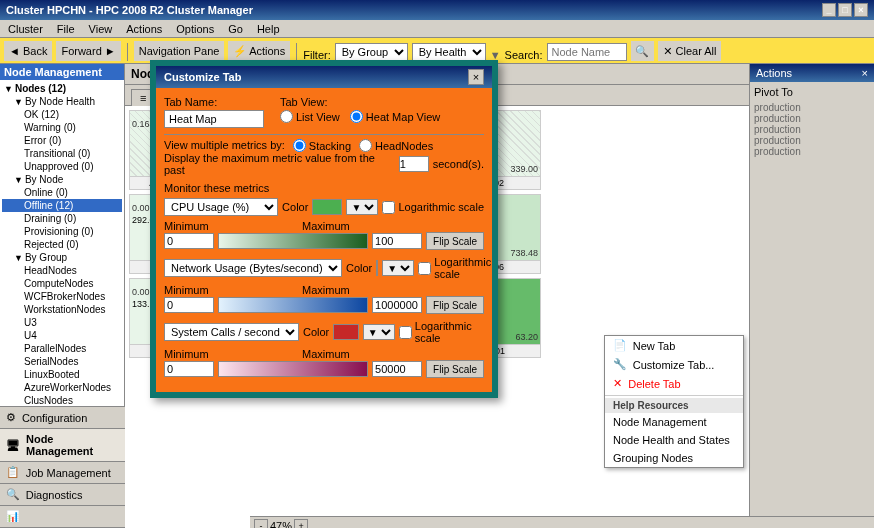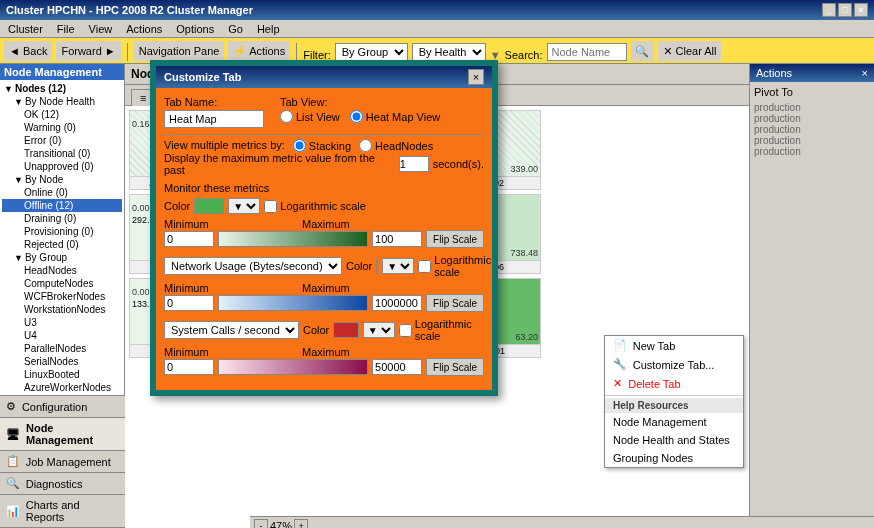--- a/index.html
+++ b/index.html
@@ -600,21 +600,20 @@
   <div class="sidebar-nav-item">
     <span>📋</span>
     <span>Job Management</span>
   </div>
   <div class="sidebar-nav-item">
     <span>🔍</span>
     <span>Diagnostics</span>
   </div>
   <div class="sidebar-nav-item">
     <span>📊</span>
-    <span>Charts and Reports</span>
   </div>
 </div>
 
 <div class="dialog-overlay">
   <div class="dialog">
     <div class="dialog-title">
       <span>Customize Tab</span>
       <button style="background:#d4d0c8;border:1px solid #888;cursor:pointer;width:16px;height:16px;font-size:11px;display:flex;align-items:center;justify-content:center;color:black;">×</button>
     </div>
     <div class="dialog-content">
@@ -656,20 +655,23 @@
       <div style="display:flex;align-items:center;gap:4px;margin-bottom:6px;">
         <span style="font-size:11px;">Display the maximum metric value from the past</span>
         <input type="text" style="width: 30px; border: 1px solid rgb(136, 136, 136); height: 16px; font-size: 11px;" value="1">
         <span style="font-size:11px;">second(s).</span>
       </div>
 
       <div style="font-size:11px;font-weight:normal;margin-bottom:4px;">Monitor these metrics</div>
 
       <div style="margin-bottom:6px;">
         <div class="metric-row">
+          <select class="metric-select">
+            <option>CPU Usage (%)</option>
+          </select>
           <span style="font-size:11px;">Color</span>
           <div style="width:30px;height:16px;background:#4caf50;border:1px solid #888;"></div>
           <select style="border:1px solid #888;height:16px;font-size:10px;"><option>▼</option></select>
           <label class="checkbox-label">
             <input type="checkbox" style="">
             <span>Logarithmic scale</span>
           </label>
         </div>
         <div class="minmax-row">
           <span class="minmax-label">Minimum</span>

